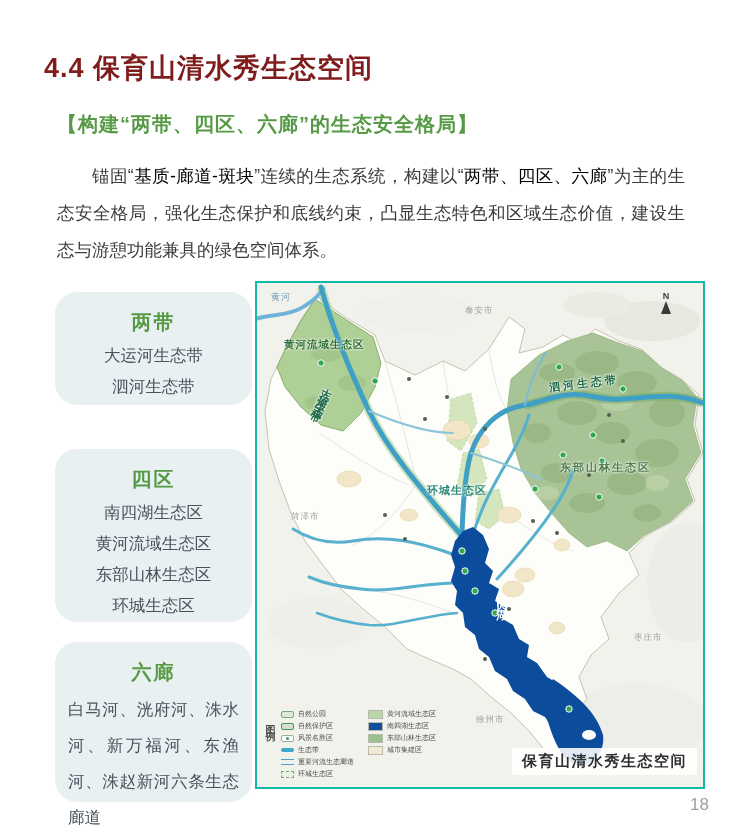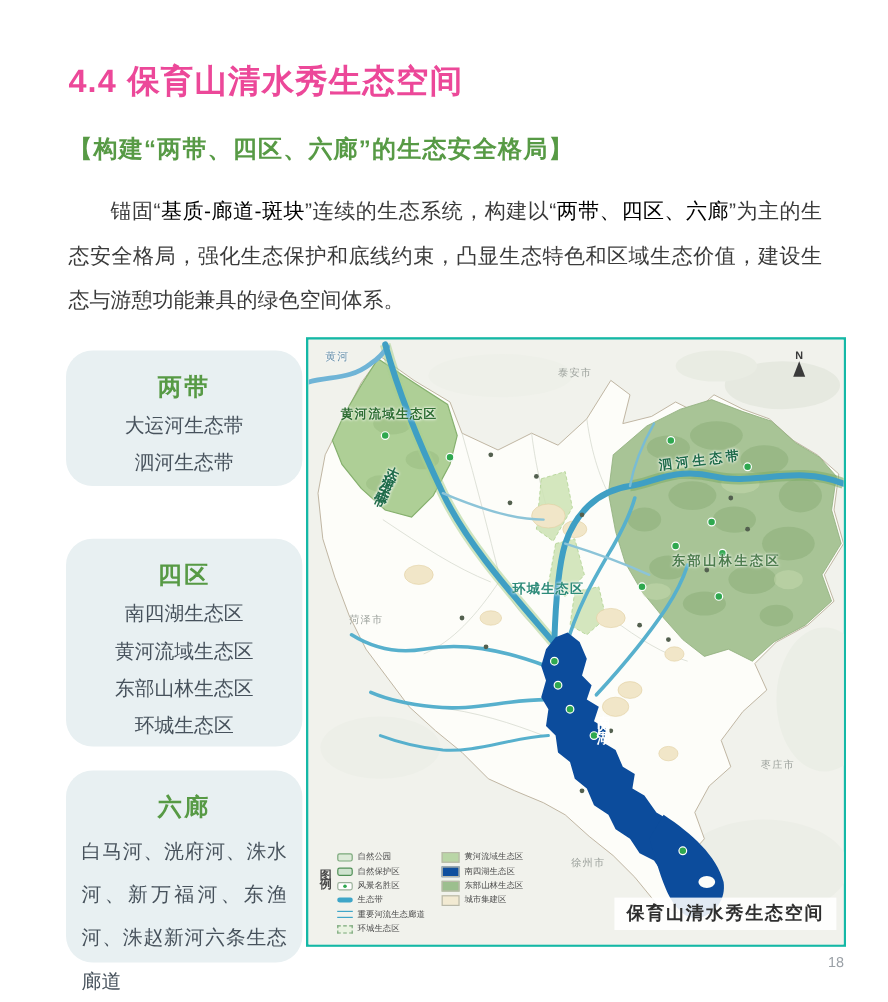--- a/index.html
+++ b/index.html
@@ -3,22 +3,22 @@
 <meta charset="utf-8">
 <style>
   html,body{margin:0;padding:0;}
   body{
     width:740px;height:835px;position:relative;background:#ffffff;
     font-family:"Liberation Sans","DejaVu Sans",sans-serif;
     overflow:hidden;
   }
   
   .doc-title{
-    position:absolute;left:57px;top:50px;width:640px;
-    font-size:27px;font-weight:bold;color:#ec4899;letter-spacing:1px;
+    position:absolute;left:44px;top:50px;width:640px;
+    font-size:27px;font-weight:bold;color:#7f1d1d;letter-spacing:1px;
   }
   .doc-subtitle{
     position:absolute;left:57px;top:111px;width:640px;
     font-size:20px;font-weight:bold;color:#579a45;letter-spacing:1px;
   }
   .doc-paragraph{
     position:absolute;left:57px;top:158px;width:628px;
     font-size:17.5px;line-height:37px;color:#3b3b3b;
     text-align:justify;text-indent:2em;margin:0;
   }
@@ -89,21 +89,21 @@
   .ic-scenic::after{content:"";position:absolute;left:4px;top:1.5px;width:3px;height:3px;border-radius:50%;background:#2fa84f;}
   .ic-belt{width:13px;height:3.5px;background:#3fa6c8;border-radius:2px;margin:2px 0;}
   .ic-corridor{width:13px;height:6px;border-top:1.5px solid #3fa6c8;border-bottom:1.5px solid #3fa6c8;}
   .ic-ring{width:13px;height:7px;background:#eaf3e2;border:1px dashed #7aa87a;}
   .sw{width:13px;height:7px;border:0.5px solid #b9b9a9;display:inline-block;}
   
   .map-caption{
     position:absolute;right:6px;bottom:12px;background:rgba(255,255,255,.88);
     padding:4px 10px;font-size:15px;font-weight:600;color:#2f2f2f;letter-spacing:1.5px;
   }
-  .page-number{position:absolute;left:690px;top:795px;font-size:12px;color:#9aa0a6;}
+  .page-number{position:absolute;left:690px;top:795px;font-size:17px;color:#9aa0a6;}
 </style>
 </head>
 <body>
 
 <div class="doc-title">4.4 保育山清水秀生态空间</div>
 <div class="doc-subtitle">【构建“两带、四区、六廊”的生态安全格局】</div>
 
 <p class="doc-paragraph"><span>锚固“</span><span class="hl">基质-廊道-斑块</span><span>”连续的生态系统，构建以“</span><span class="hl">两带、四区、六廊</span><span>”为主的生态安全格局，强化生态保护和底线约束，凸显生态特色和区域生态价值，建设生态与游憩功能兼具的绿色空间体系。</span></p>
 
 <div class="card card-1">

